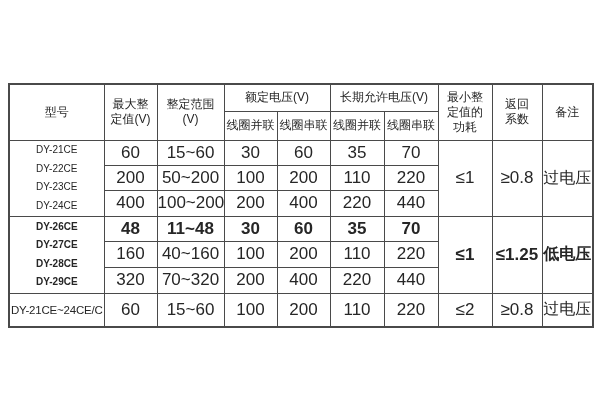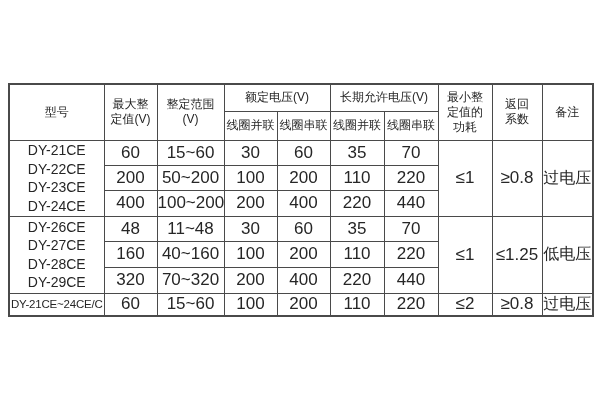--- a/index.html
+++ b/index.html
@@ -33,39 +33,39 @@
     overflow: hidden;
   }
   td.hdr {
     font-size: 12px;
     line-height: 15px;
   }
   td.num {
     font-size: 17px;
   }
   td.models {
-    font-size: 14px;
+    font-size: 10px;
     line-height: 18.5px;
   }
   td.footer-model {
     font-size: 11.5px;
     letter-spacing: -0.2px;
   }
   td.cn {
     font-size: 16px;
   }
   tr.hr1 { height: 27px; }
   tr.hr2 { height: 29px; }
   tr.r-a { height: 25px; }
   tr.r-b { height: 25px; }
   tr.r-c { height: 26px; }
-  tr.r-d { height: 25px; }
+  tr.r-d { height: 25px; font-weight: bold; }
   tr.r-e { height: 26px; margin-top: 36px; }
   tr.r-f { height: 26px; }
-  tr.r-g { height: 23px; }
+  tr.r-g { height: 34px; }
 </style>
 </head>
 <body>
 
 <table class="spec-table">
   <colgroup>
     <col style="width:95px">
     <col style="width:53px">
     <col style="width:67px">
     <col style="width:53px">

